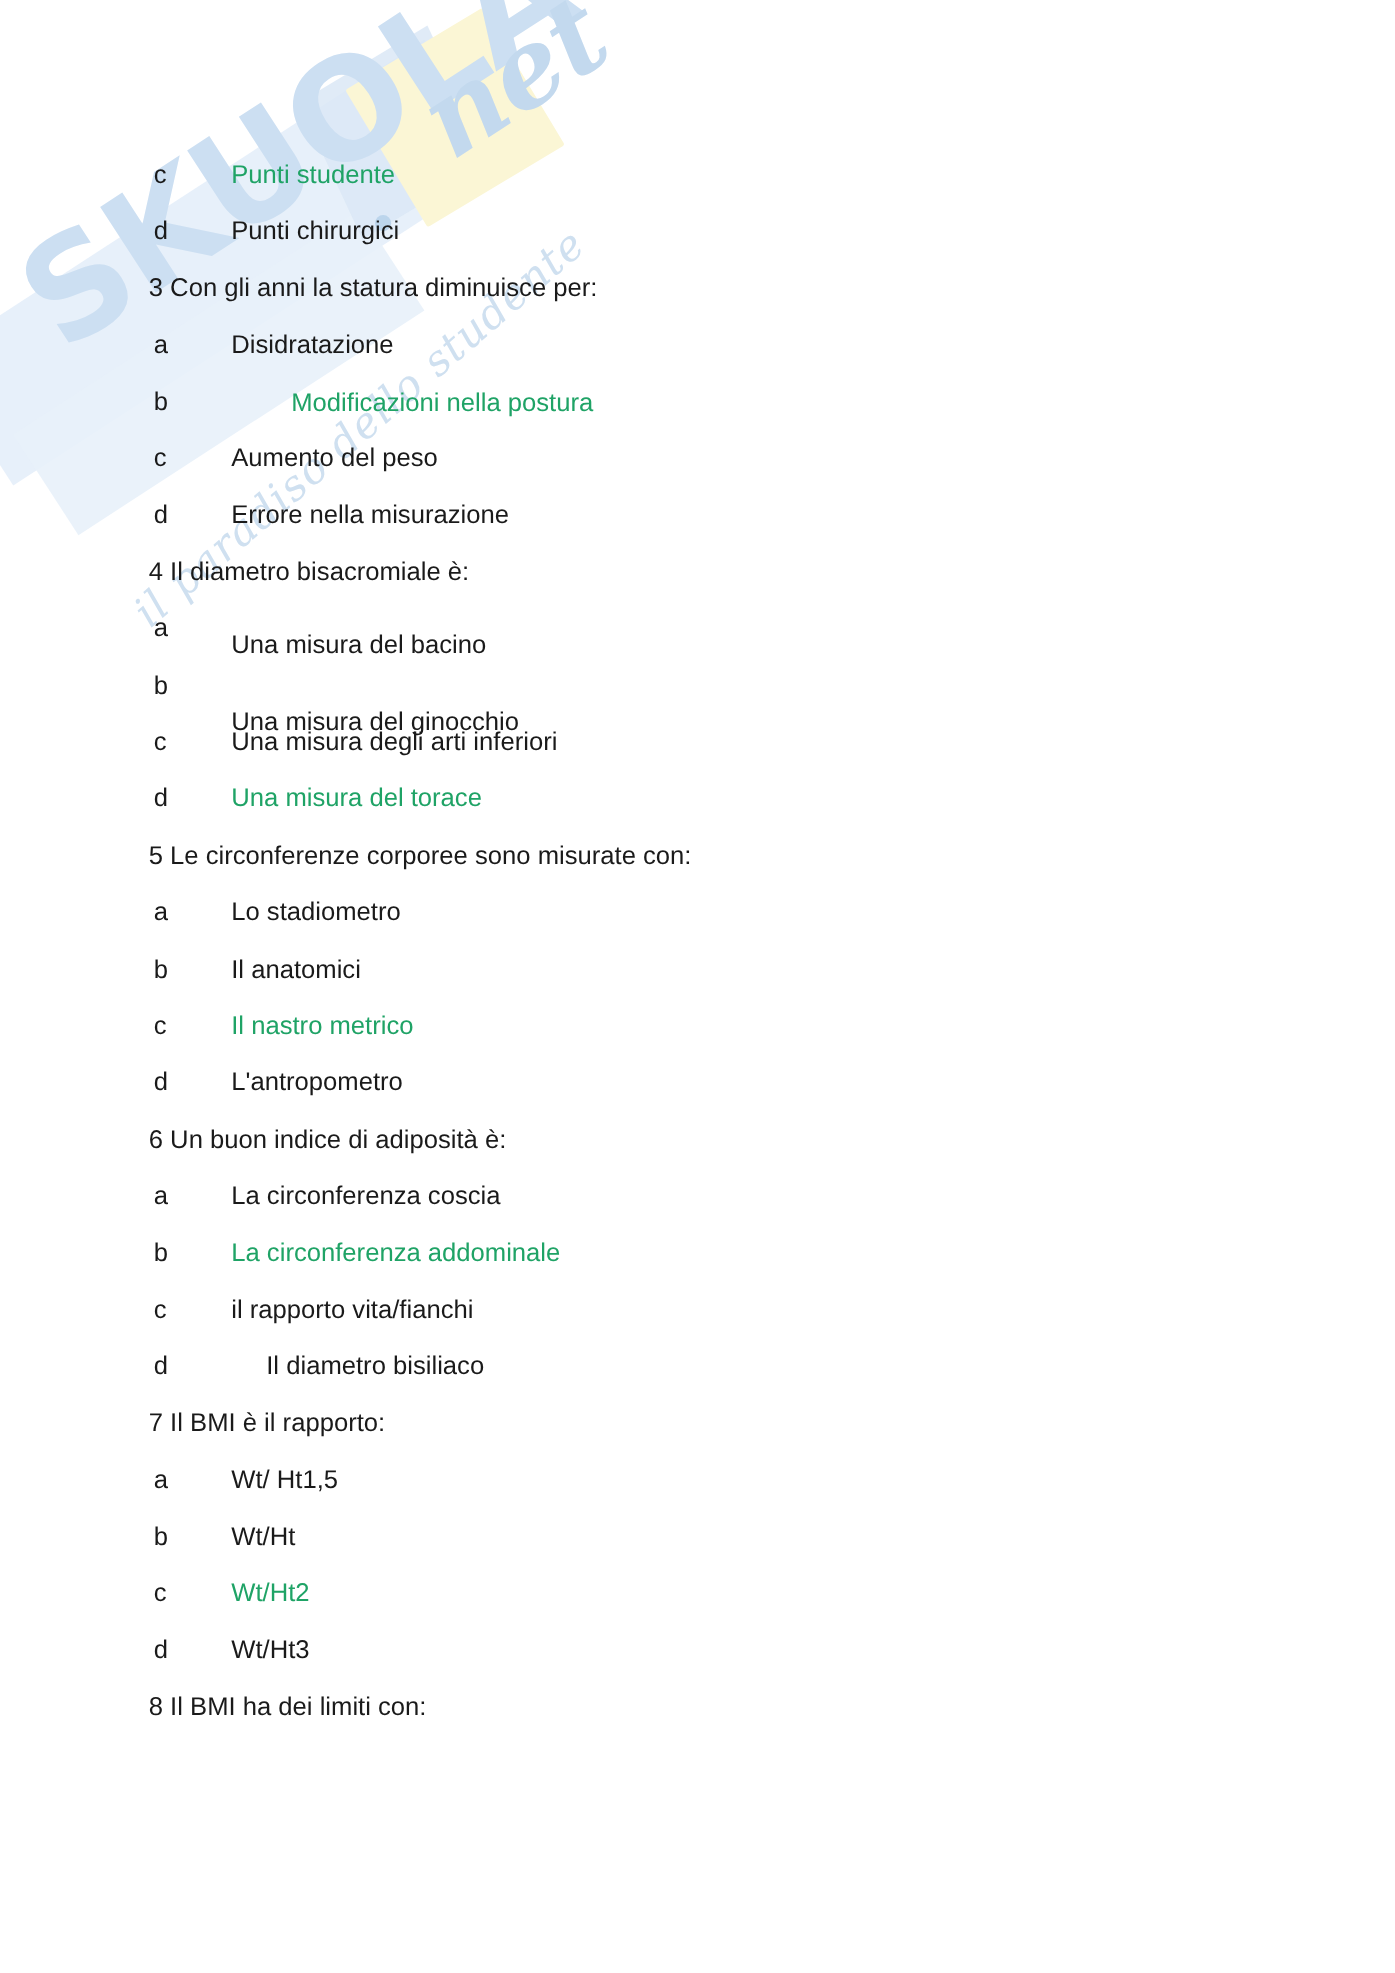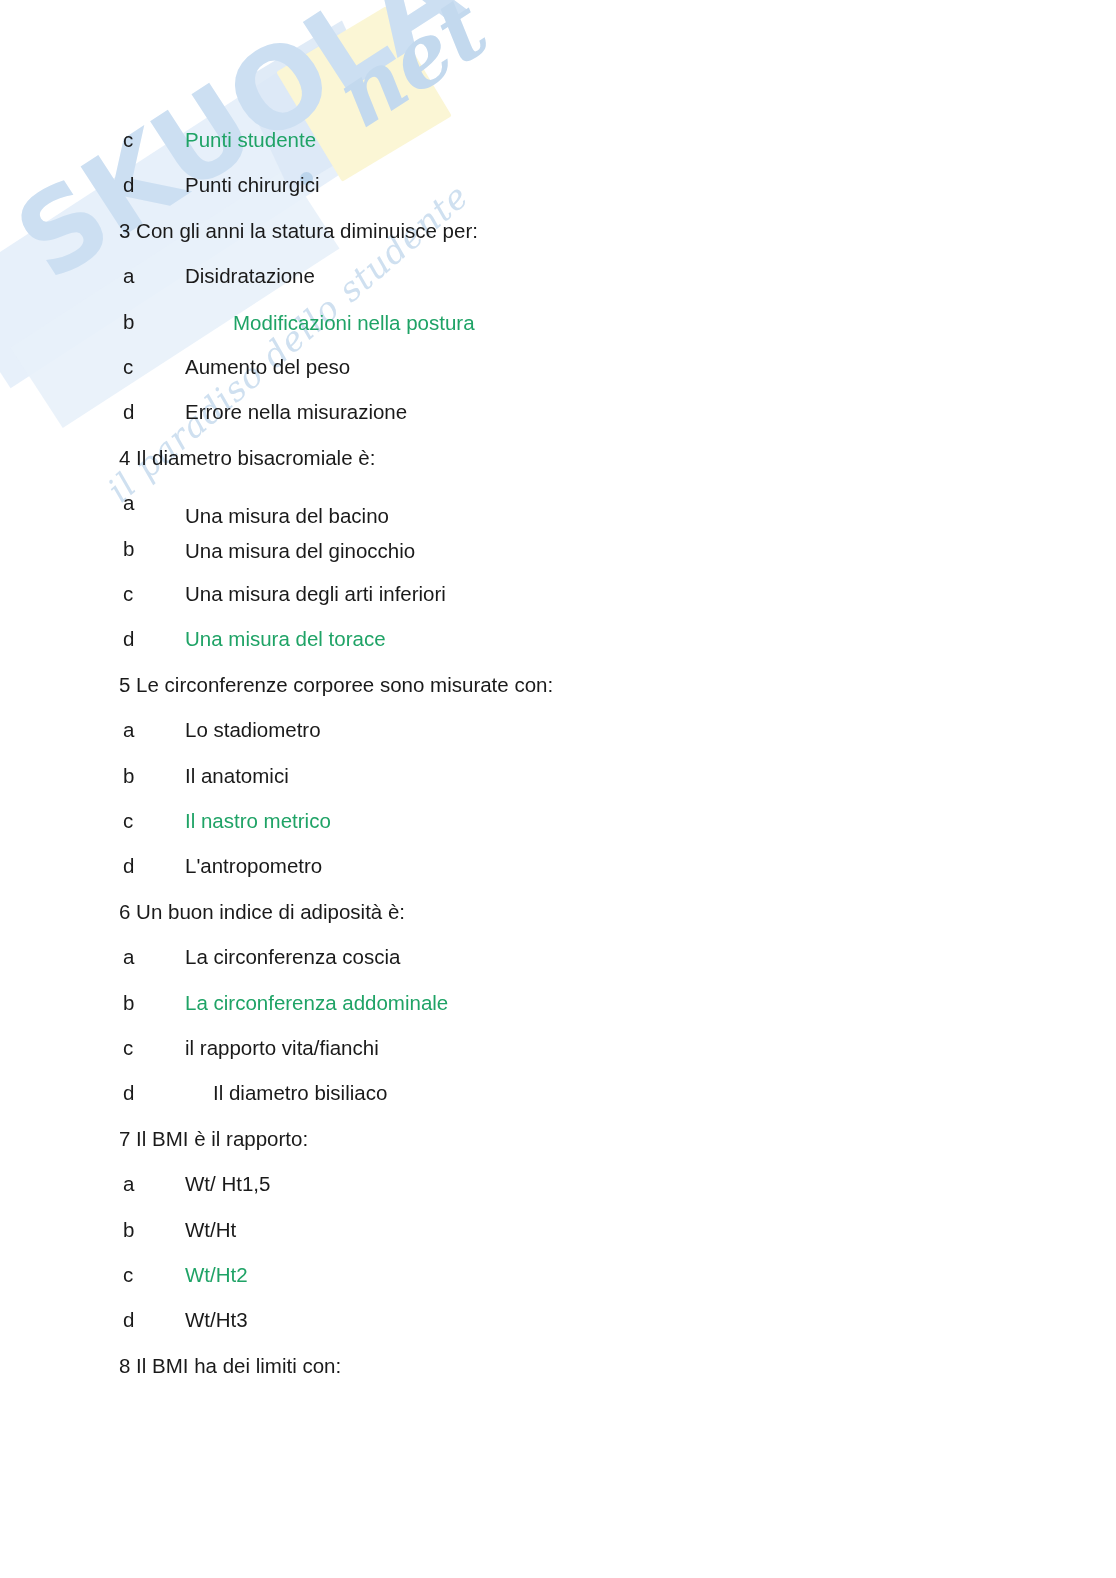--- a/index.html
+++ b/index.html
@@ -173,21 +173,21 @@
       <div class="line opt-letter" style="top: 309.6px;">b</div>
       <div class="line opt-text green" style="top: 311px; margin-left: 48px;">Modificazioni nella postura</div>
       <div class="line opt-letter" style="top: 355px;">c</div>
       <div class="line opt-text" style="top: 355px;">Aumento del peso</div>
       <div class="line opt-letter" style="top: 400.4px;">d</div>
       <div class="line opt-text" style="top: 400.4px; text-align: center;">Errore nella misurazione</div>
       <div class="line q-line" style="top: 445.8px;">4 Il diametro bisacromiale è:</div>
       <div class="line opt-letter" style="top: 491.2px;">a</div>
       <div class="line opt-text" style="top: 504px;">Una misura del bacino</div>
       <div class="line opt-letter" style="top: 536.6px;">b</div>
-      <div class="line opt-text" style="top: 539px;">Una misura del ginocchio</div>
+      <div class="line opt-text" style="top: 566px;">Una misura del ginocchio</div>
       <div class="line opt-letter" style="top: 582px;">c</div>
       <div class="line opt-text" style="top: 582px;">Una misura degli arti inferiori</div>
       <div class="line opt-letter" style="top: 627.4px;">d</div>
       <div class="line opt-text green" style="top: 627.4px;">Una misura del torace</div>
       <div class="line q-line" style="top: 672.8px;">5 Le circonferenze corporee sono misurate con:</div>
       <div class="line opt-letter" style="top: 718.2px;">a</div>
       <div class="line opt-text" style="top: 718.2px;">Lo stadiometro</div>
       <div class="line opt-letter" style="top: 763.6px;">b</div>
       <div class="line opt-text" style="top: 763.6px;">Il anatomici</div>
       <div class="line opt-letter" style="top: 809px;">c</div>

